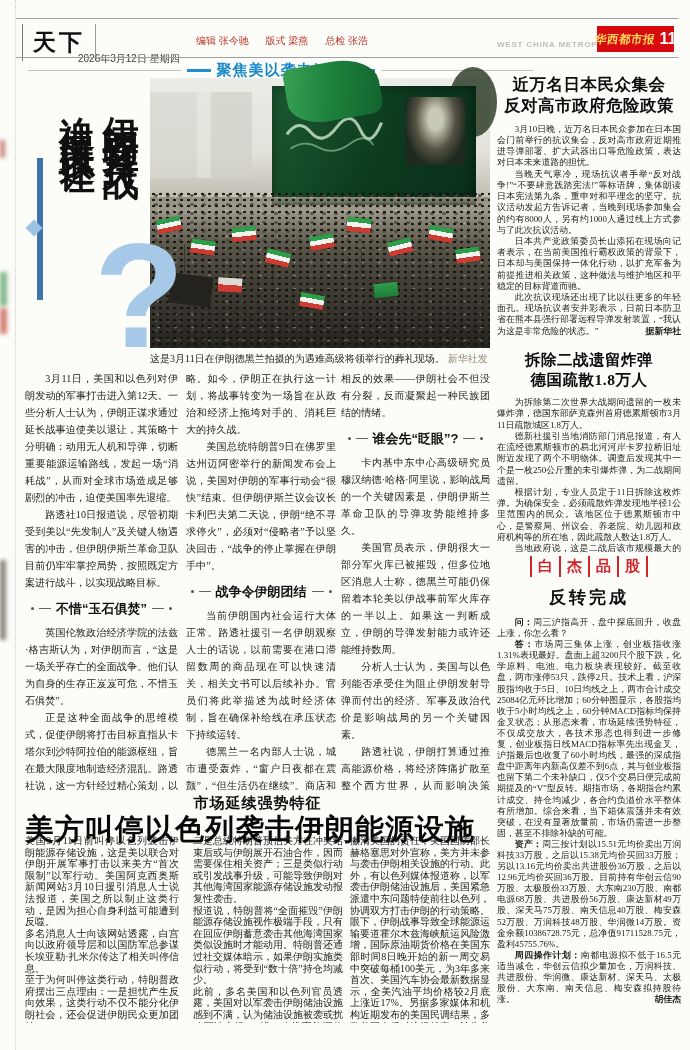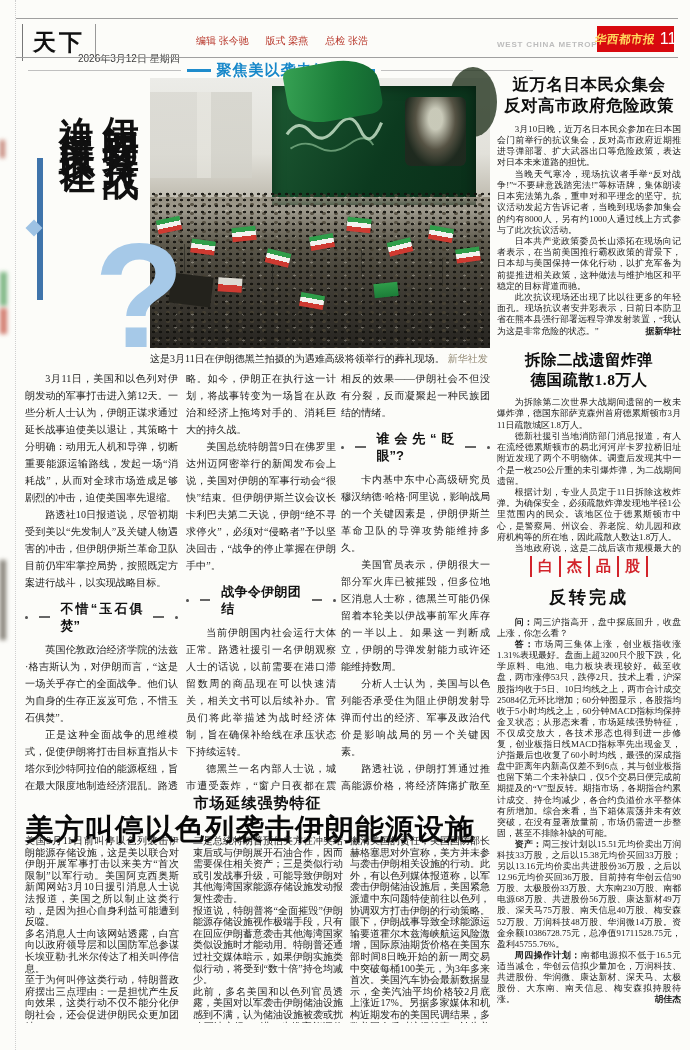--- a/index.html
+++ b/index.html
@@ -12,21 +12,21 @@
 
   
   .section{position:absolute;left:22px;top:24px;font-size:23px;font-weight:bold;letter-spacing:3px;
            font-family:"Liberation Sans",sans-serif;border-left:1px solid #777;border-right:1px solid #999;padding:3px 10px;color:#111}
   .date{position:absolute;left:78px;top:52px;font-size:10px;color:#3c3c3c;font-family:"Liberation Sans",sans-serif}
   .credits{position:absolute;left:196px;top:34px;font-size:10px;color:#b8372b;font-family:"Liberation Sans",sans-serif}
   .credits span{margin-right:14px}
   .mast-en{position:absolute;left:497px;top:40px;font-size:8px;color:#bdbdbd;letter-spacing:.8px;font-family:"Liberation Sans",sans-serif;font-weight:bold}
   .mast-box{position:absolute;left:597px;top:26px;width:77px;height:26px;background:#d8090f;display:flex;align-items:center;justify-content:center;gap:5px}
   .mast-cn{font-size:11.5px;font-weight:bold;color:#ffd95e;transform:skewX(-8deg);letter-spacing:.5px;white-space:nowrap}
-  .pageno{font-size:16px;font-weight:normal;color:#fff;font-family:"Liberation Sans",sans-serif}
+  .pageno{font-size:16px;font-weight:bold;color:#fff;font-family:"Liberation Sans",sans-serif}
 
   
   .kicker-row{position:absolute;left:28px;top:61px;width:505px;display:flex;align-items:center;gap:6px;z-index:1}
   .gline{flex:1;height:1px;background:#c0c0c0}
   .bdash{width:24px;height:3px;background:#1f8ccc}
   .kicker-text{font-family:"Liberation Sans",sans-serif;font-weight:bold;font-size:15px;color:#1687c9;letter-spacing:1px}
 
   
   .v-bar{position:absolute;left:37px;top:158px;width:6px;height:142px;background:#3f74ab}
   .v-diamond{position:absolute;left:28px;top:222px;width:12px;height:12px;background:#9dc2e4;transform:rotate(45deg)}
@@ -62,21 +62,21 @@
   .darkflag{position:absolute;left:6%;bottom:16%;width:42px;height:30px;background:#23221c;transform:rotate(7deg)}
   .pole{position:absolute;width:1px;height:28px;background:rgba(35,35,30,.55)}
 
   .caption{position:absolute;left:150px;top:352px;width:340px;font-size:10px;color:#222;text-align:left;z-index:1}
   .caption .cr{color:#948b76;margin-left:3px}
 
   .col{position:absolute;top:370px;height:422px;overflow:hidden;font-size:10.1px;line-height:17px;text-align:justify}
   .c1{left:25px;width:153px}.c2{left:186px;width:150px}.c3{left:341px;width:149px}
   .col p,.small-body p,.stock-body p{text-indent:2em;margin:0}
   p.cont{text-indent:0 !important}
-  .subhead{display:flex;align-items:center;justify-content:center;gap:11px;margin:9px 0 7px;
+  .subhead{display:flex;align-items:center;justify-content:center;gap:5px;margin:9px 0 7px;
            font-family:"Liberation Sans",sans-serif;font-weight:bold;font-size:13px;color:#111}
   .orn-dot{width:3px;height:3px;border-radius:50%;background:#555}
   .orn-dash{width:12px;height:1.5px;background:#666}
   .fr{float:right;font-weight:bold}
 
   
   .japan{position:absolute;left:497px;top:74px;width:184px;height:274px;overflow:hidden}
   .germany{position:absolute;left:497px;top:350px;width:184px;height:203px;overflow:hidden}
   .art-title{font-weight:bold;font-size:16.5px;text-align:center;line-height:1.3;letter-spacing:.5px;margin-bottom:7px;color:#0d0d0d}
   .germany .art-title{font-size:15.5px}

